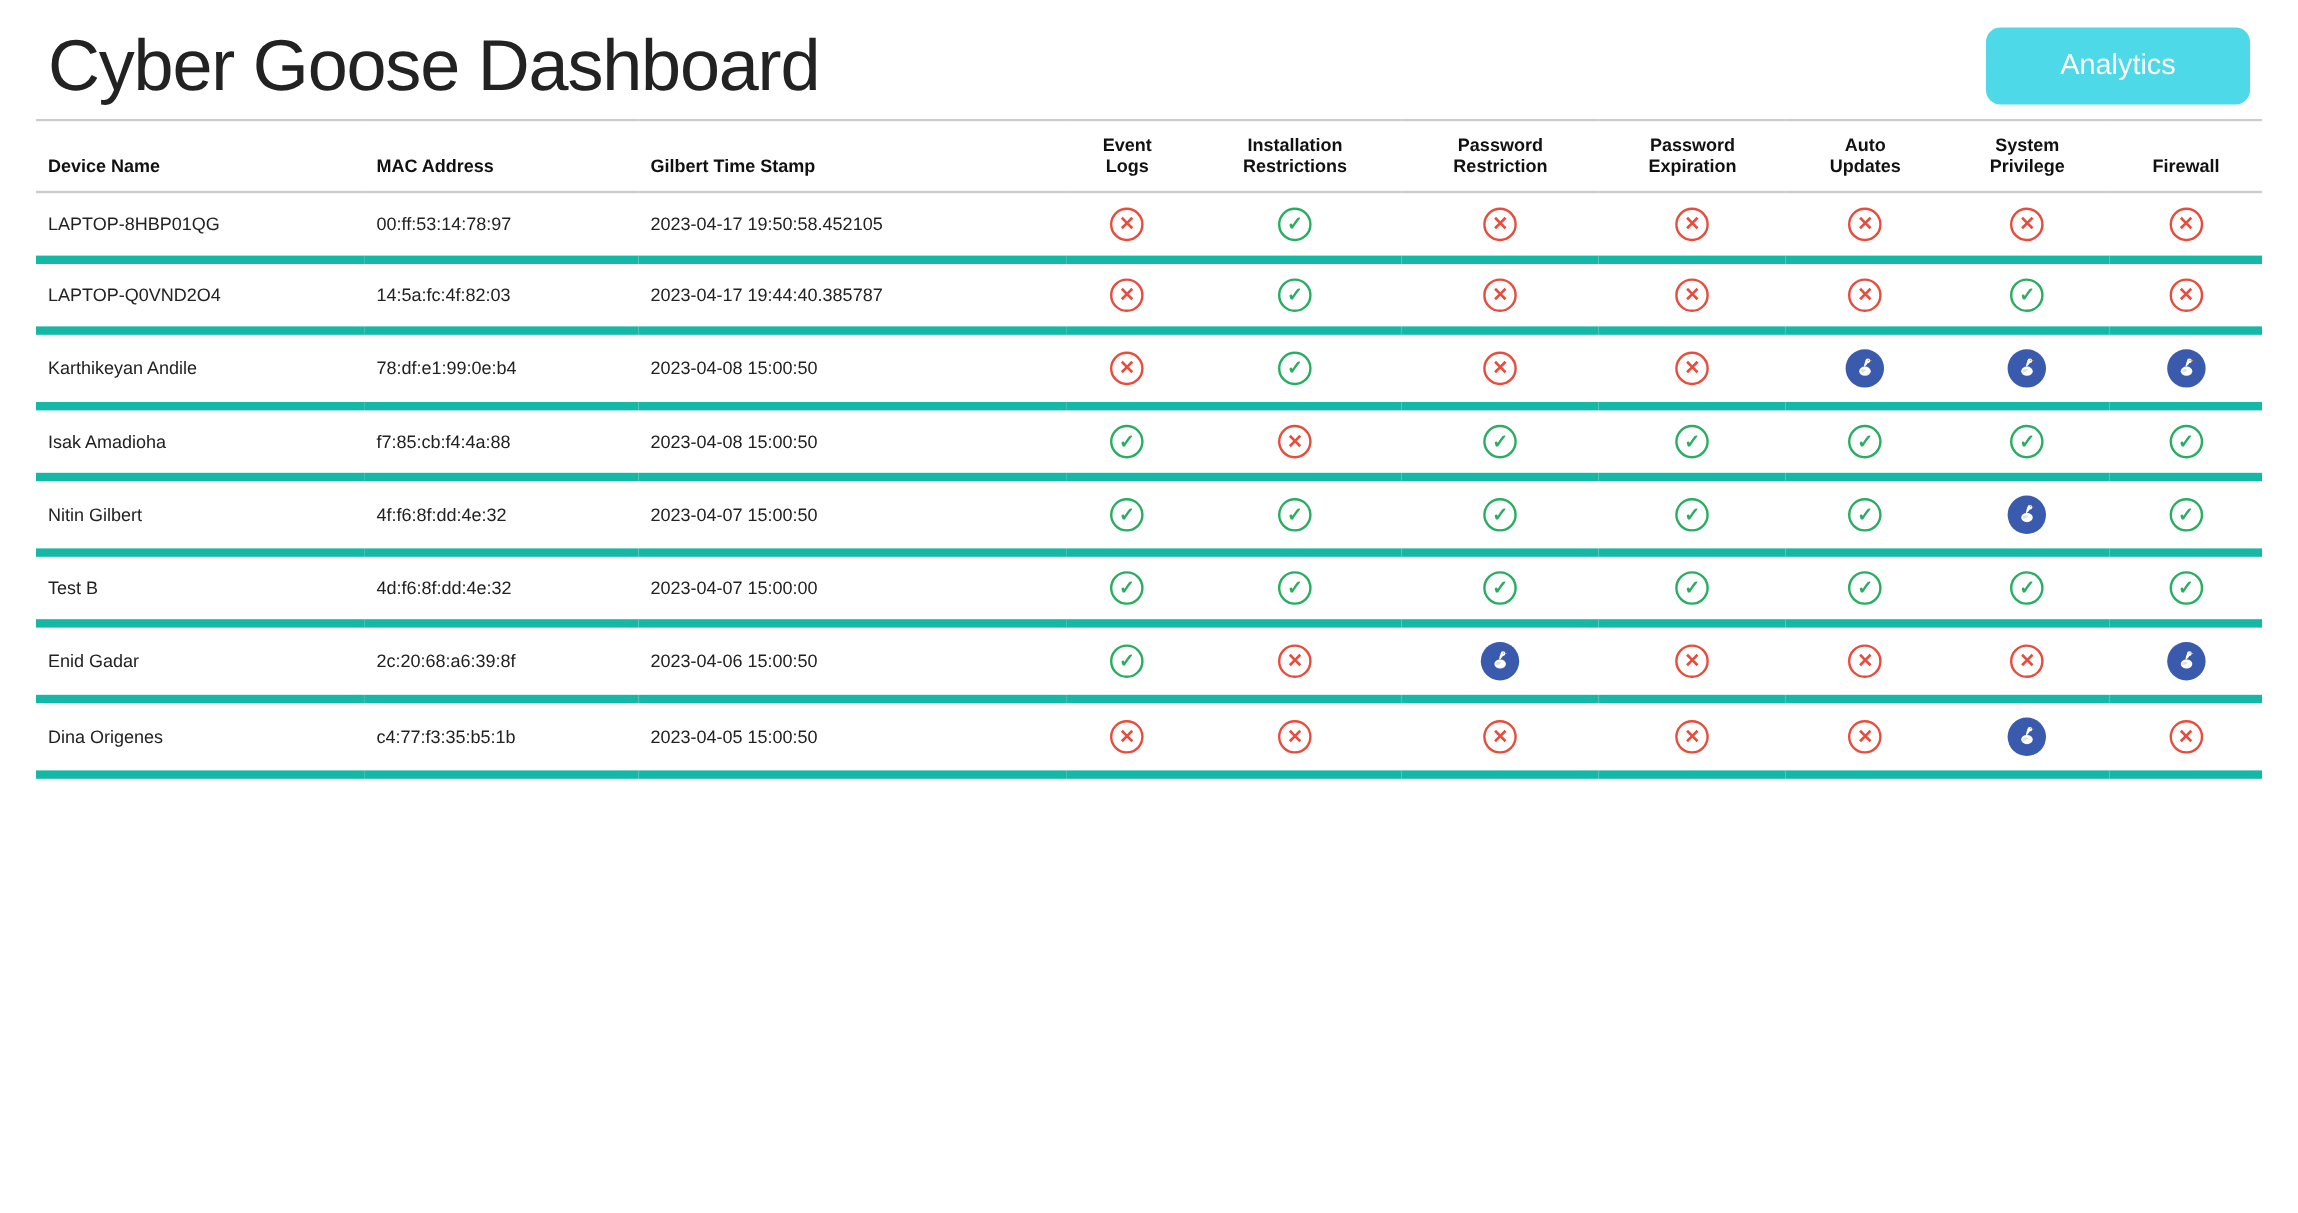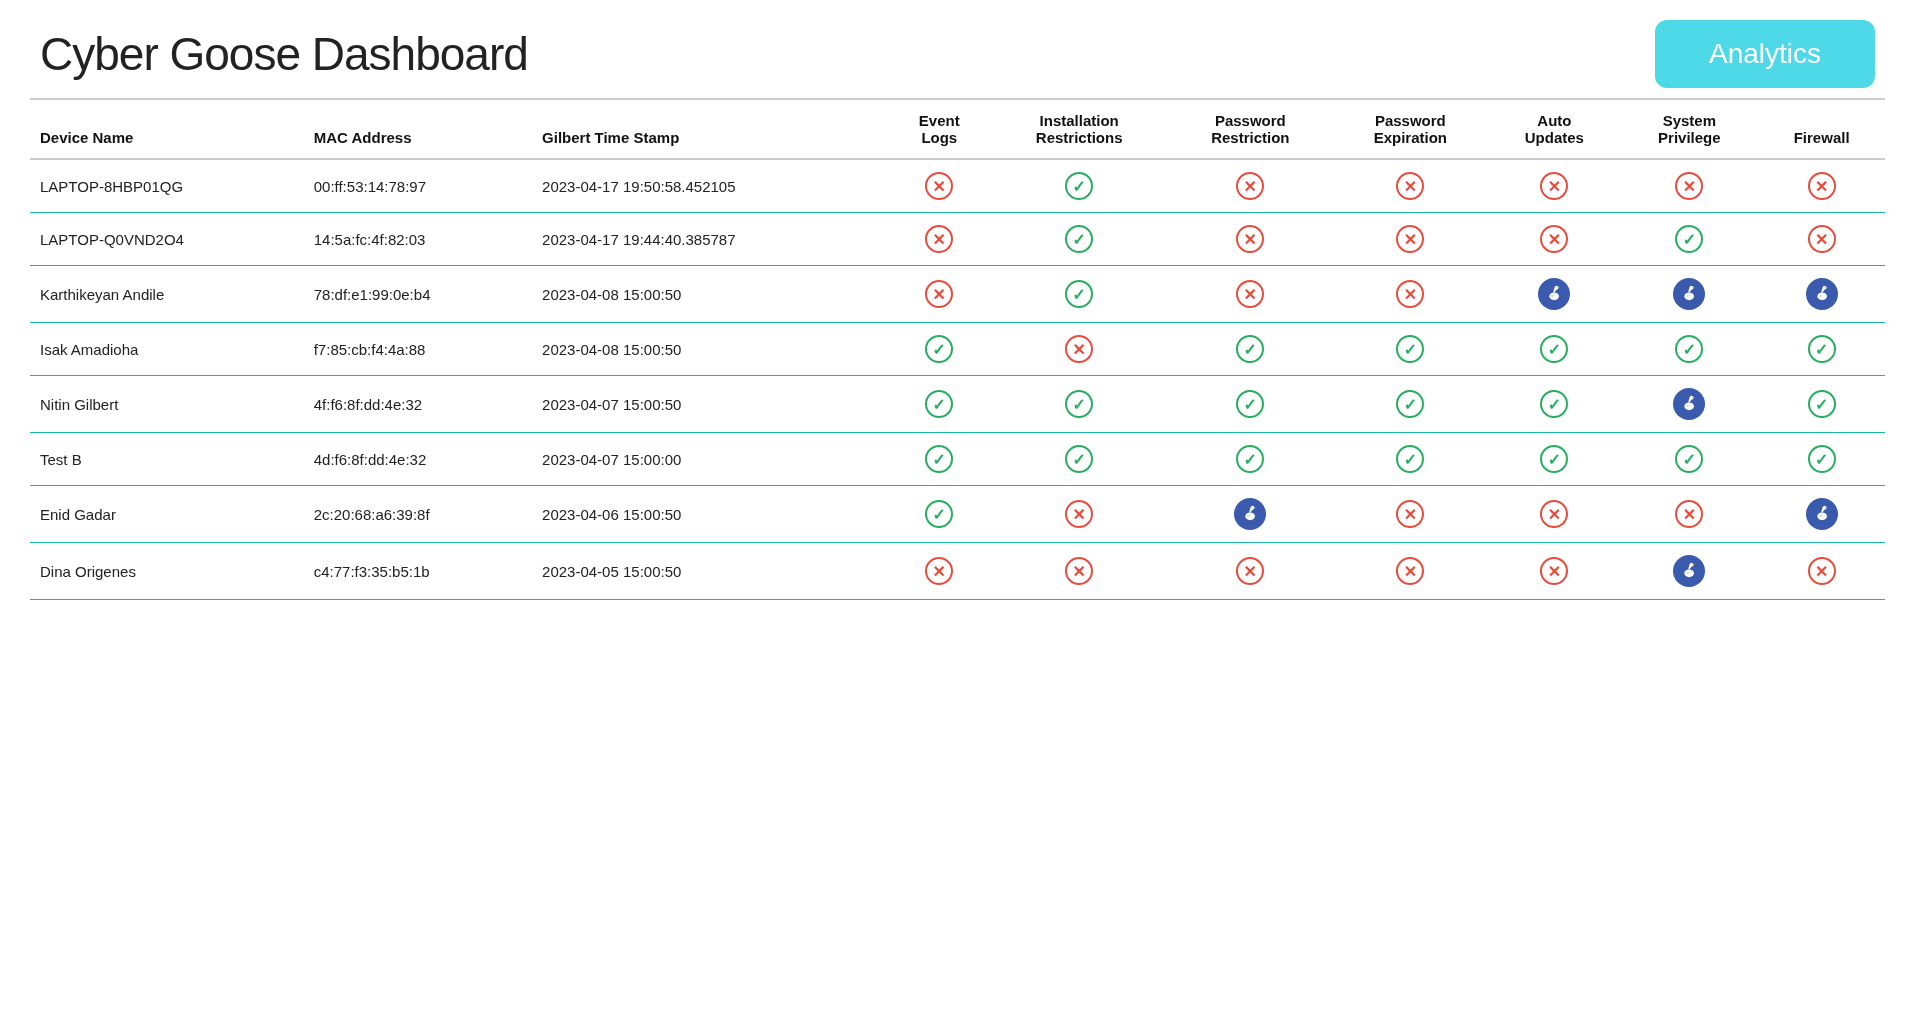--- a/index.html
+++ b/index.html
@@ -10,31 +10,31 @@
       min-height: 1011px;
       width: 1915px;
     }
     .header {
       display: flex;
       align-items: center;
       justify-content: space-between;
       padding: 20px 40px 10px 40px;
     }
     .title {
-      font-size: 46px;
+      font-size: 60px;
       font-weight: 300;
       color: #222;
       letter-spacing: -1px;
     }
     .analytics-btn {
       background: #4dd9e8;
       color: #fff;
       border: none;
       border-radius: 12px;
-      font-size: 28px;
+      font-size: 24px;
       font-weight: 500;
       padding: 18px 48px;
       cursor: pointer;
       min-width: 220px;
     }
     .table-container {
       padding: 0 30px 20px 30px;
       overflow-x: auto;
     }
     table {
@@ -51,21 +51,21 @@
       padding: 12px 10px;
       font-weight: 600;
       font-size: 15px;
       color: #111;
       vertical-align: bottom;
     }
     thead th.center {
       text-align: center;
     }
     tbody tr {
-      border-bottom: 1px solid #14b8a6;
+      border-bottom: 7px solid #14b8a6;
     }
     tbody td {
       padding: 12px 10px;
       vertical-align: middle;
       font-size: 15px;
     }
     tbody td.center {
       text-align: center;
     }
     .icon-x {

